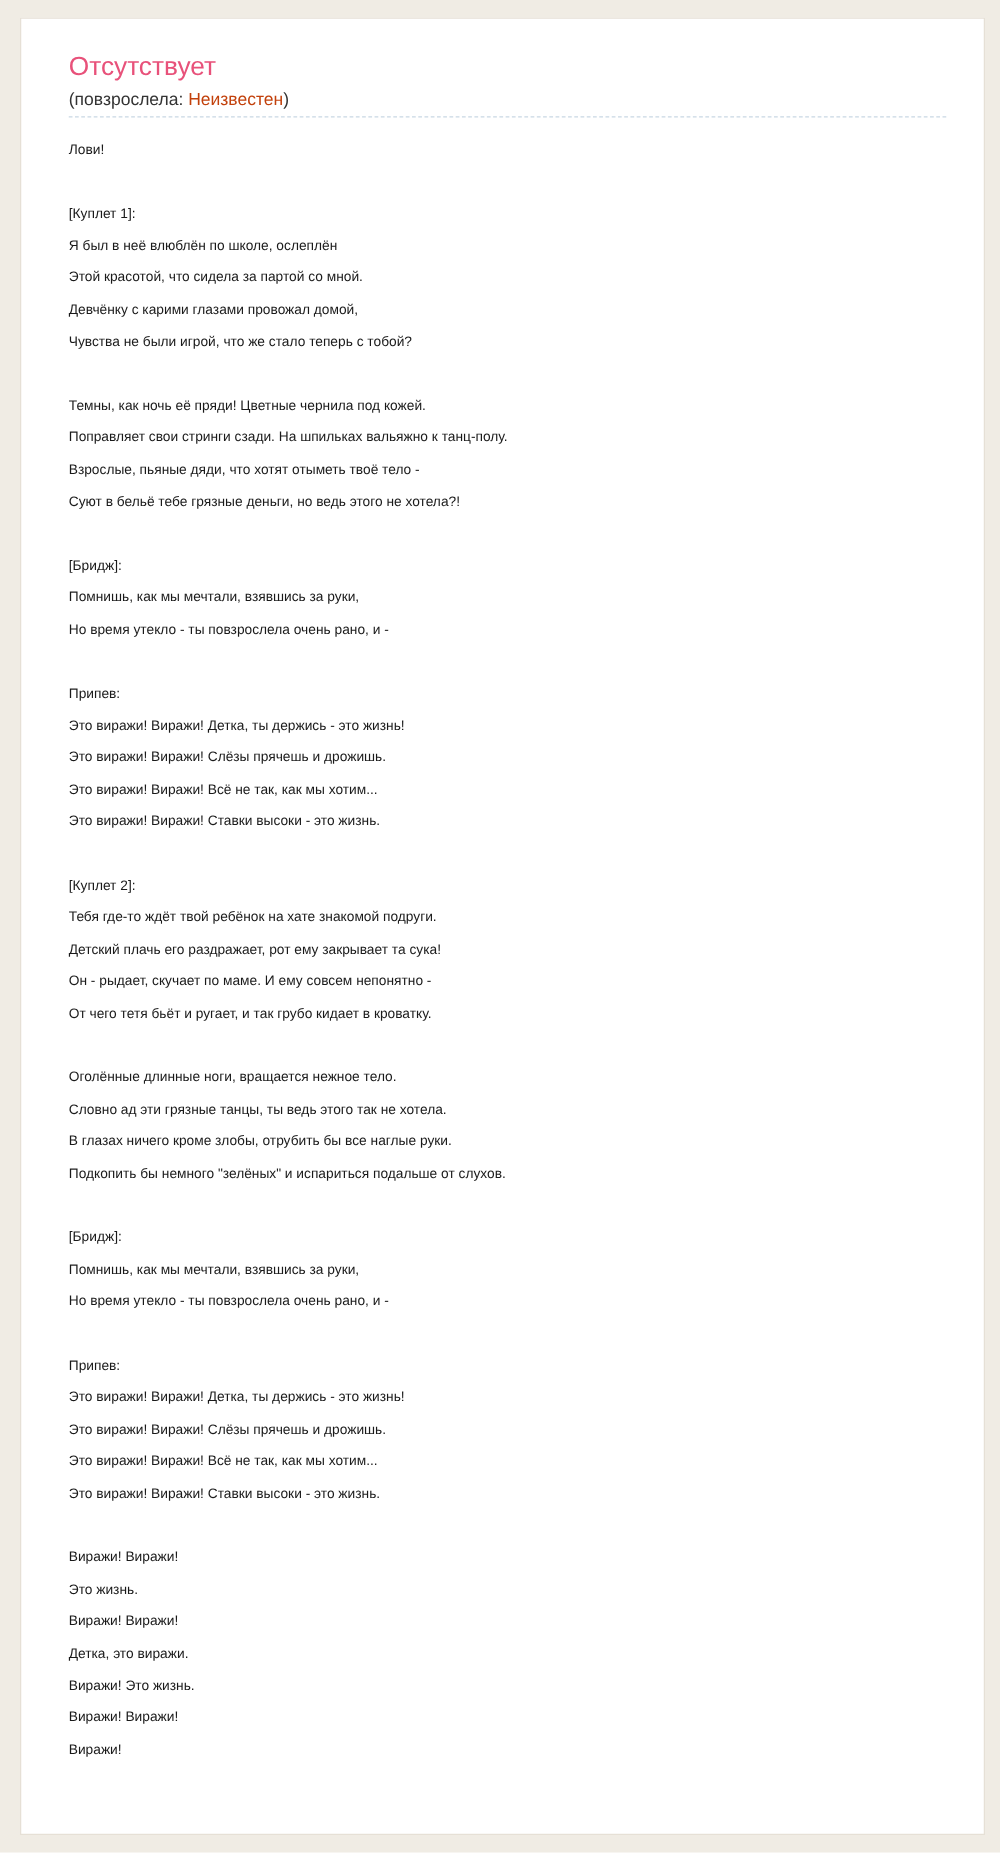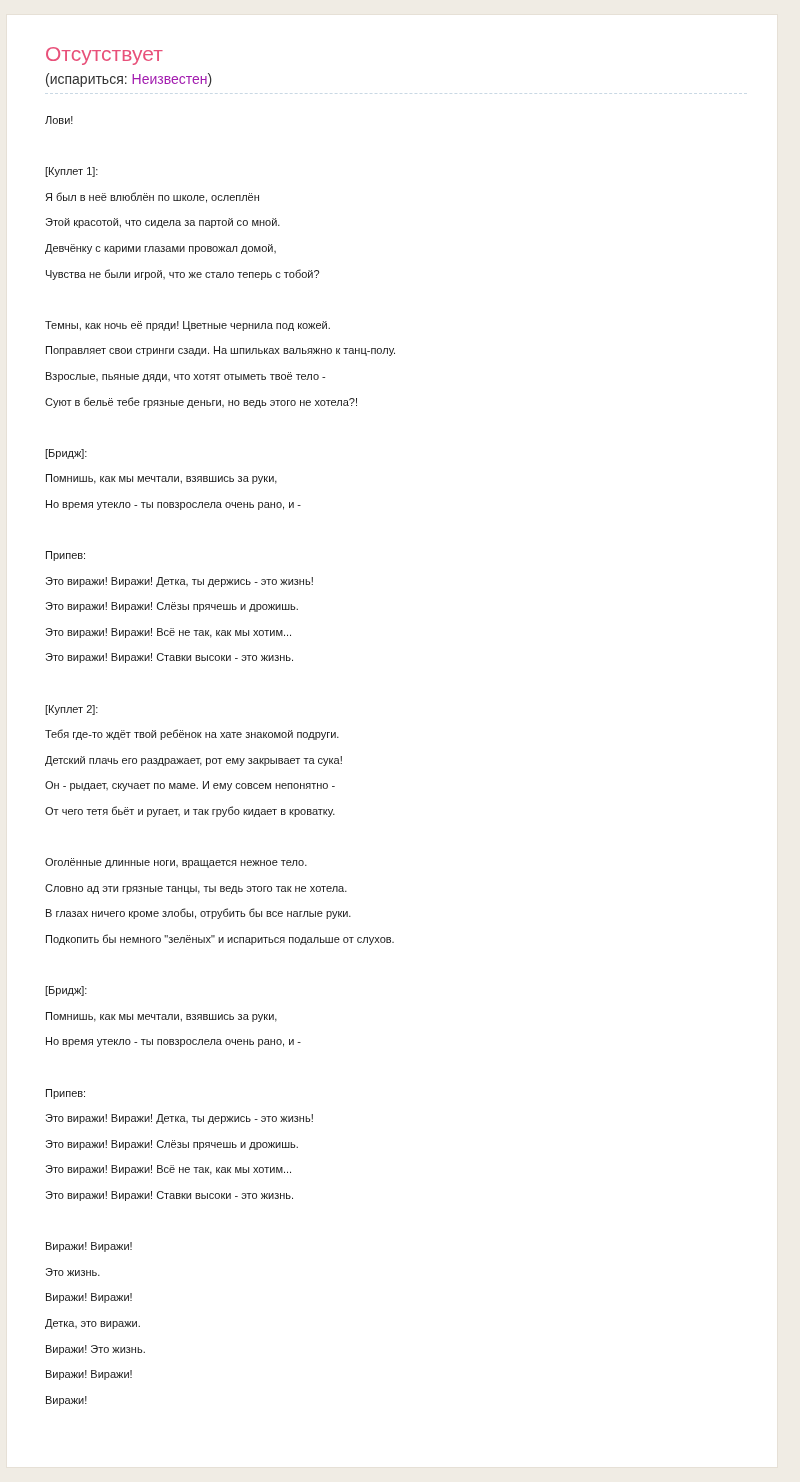--- a/index.html
+++ b/index.html
@@ -10,21 +10,21 @@
     width: 800px;
     height: 1482px;
     background: #f0ece4;
     font-family: "Liberation Sans", sans-serif;
     overflow: hidden;
   }
   .page {
     box-sizing: border-box;
     width: 800px;
     height: 1456px;
-    padding: 14px 14px 14px 6px;
+    padding: 14px 14px 14px 16px;
     background: #f0ece4;
   }
   .sheet {
     box-sizing: border-box;
     width: 772px;
     height: 1454px;
     background: #ffffff;
     border: 1px solid #e6e0d6;
     padding: 26px 30px 20px 38px;
     overflow: hidden;
@@ -35,21 +35,21 @@
     line-height: 26px;
     font-weight: normal;
     margin: 0 0 4px 0;
   }
   .artist-line {
     font-size: 14px;
     color: #333333;
     margin: 0 0 6px 0;
   }
   .artist-line .artist-link {
-    color: #a21caf;
+    color: #c2410c;
     text-decoration: none;
   }
   .divider {
     border: 0;
     border-top: 1px dashed #c9d8e4;
     margin: 0 0 14px 0;
   }
   .lyrics {
     font-size: 11px;
     line-height: 25.6px;
@@ -58,21 +58,21 @@
     margin: 0;
     font-family: "Liberation Sans", sans-serif;
   }
 </style>
 </head>
 <body>
 
 <div class="page">
   <div class="sheet">
     <h1 class="song-title">Отсутствует</h1>
-    <div class="artist-line"><span>(испариться: </span><a class="artist-link" href="#">Неизвестен</a><span>)</span></div>
+    <div class="artist-line"><span>(повзрослела: </span><a class="artist-link" href="#">Неизвестен</a><span>)</span></div>
     <hr class="divider">
     <div class="lyrics">Лови!
 
 [Куплет 1]:
 Я был в неё влюблён по школе, ослеплён
 Этой красотой, что сидела за партой со мной.
 Девчёнку с карими глазами провожал домой,
 Чувства не были игрой, что же стало теперь с тобой?
 
 Темны, как ночь её пряди! Цветные чернила под кожей.

